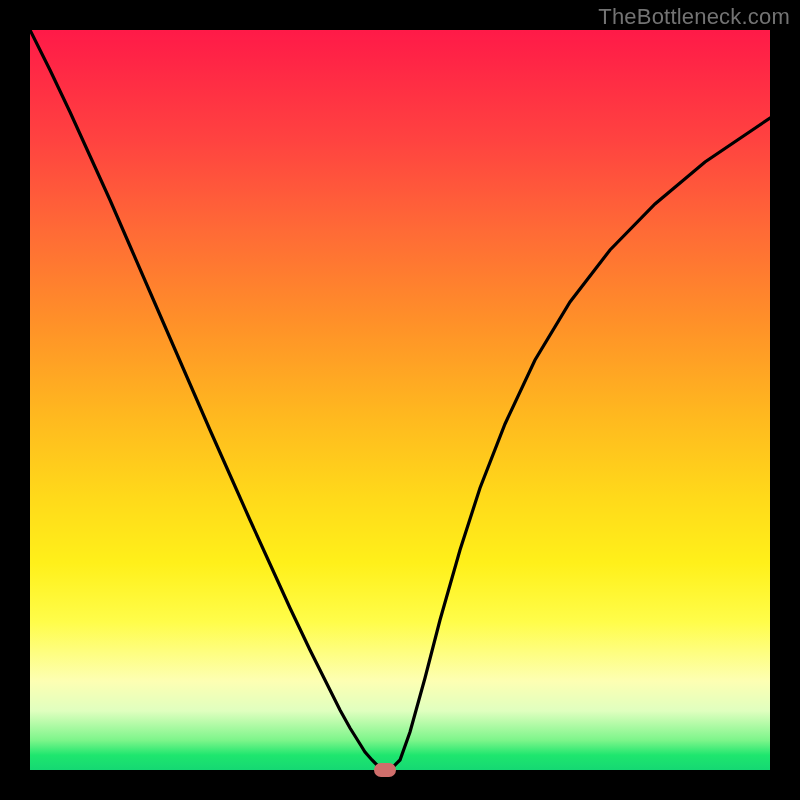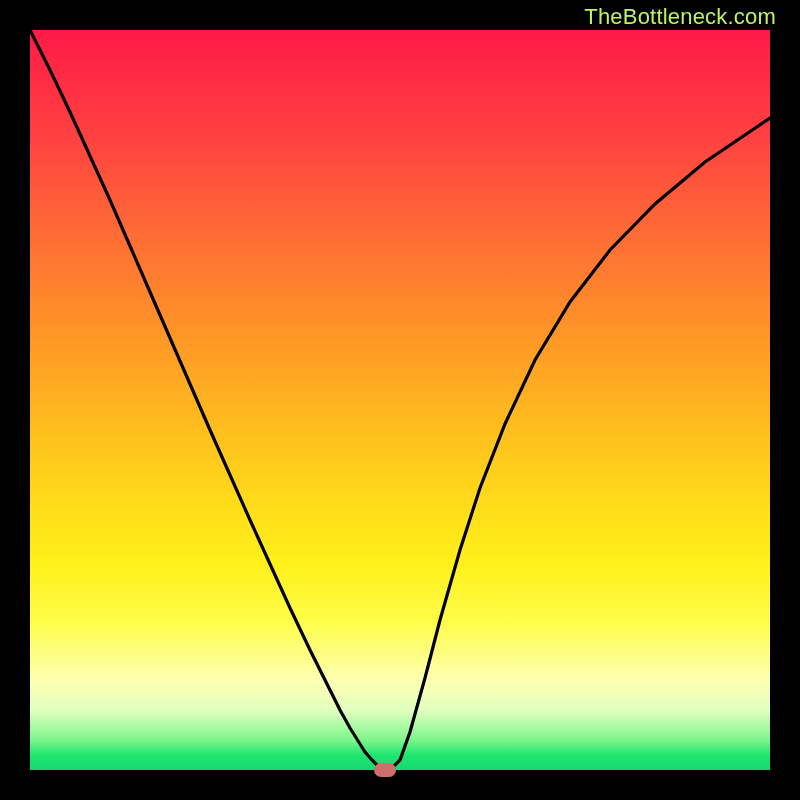--- a/index.html
+++ b/index.html
@@ -45,22 +45,22 @@
   .curve-svg {
     position: absolute;
     left: 30px;
     top: 30px;
     width: 740px;
     height: 740px;
   }
   .watermark {
     position: absolute;
     top: 4px;
-    right: 24px;
-    color: #bef264;
+    right: 10px;
+    color: #737373;
     font-size: 22px;
     letter-spacing: 0.2px;
     user-select: none;
   }
   .marker {
     position: absolute;
     width: 22px;
     height: 14px;
     border-radius: 7px;
     transform: translate(-50%, -50%);

